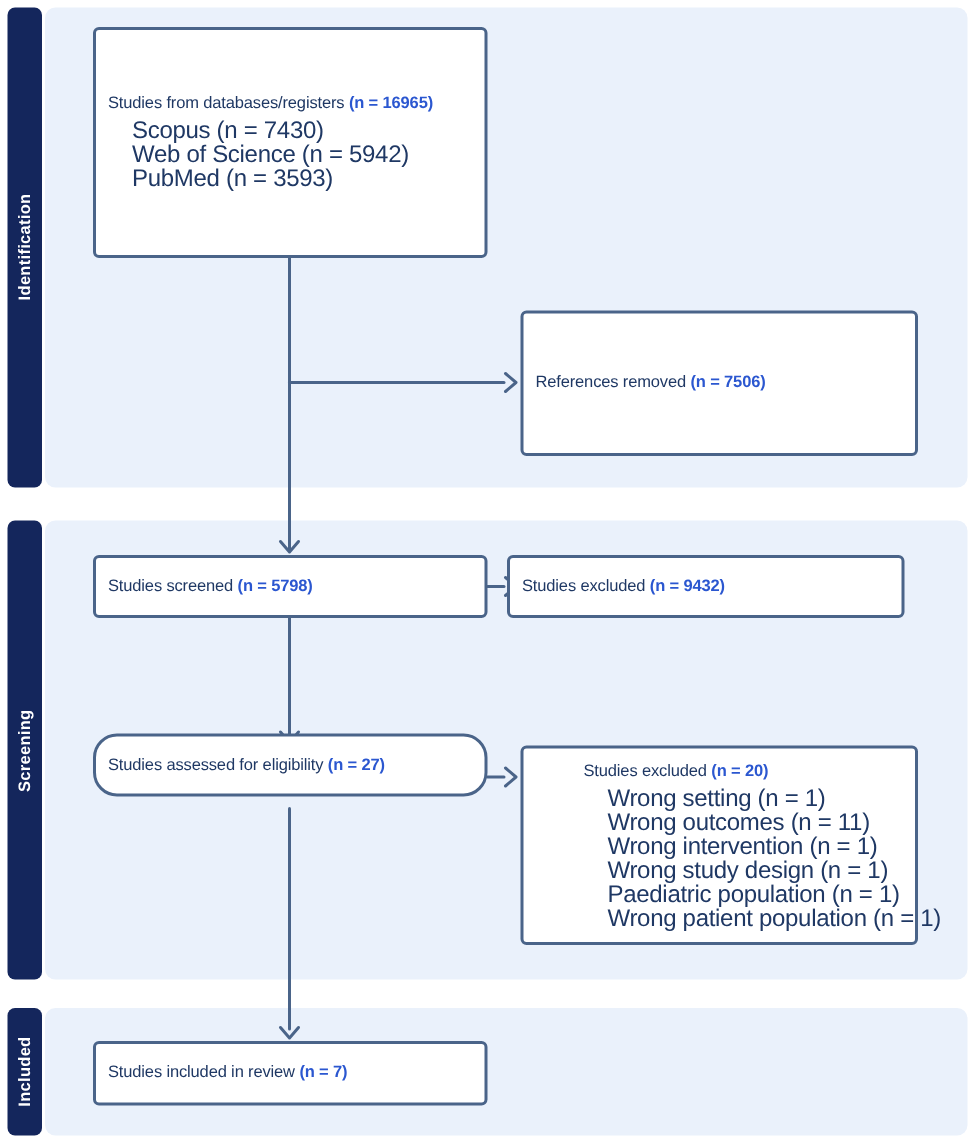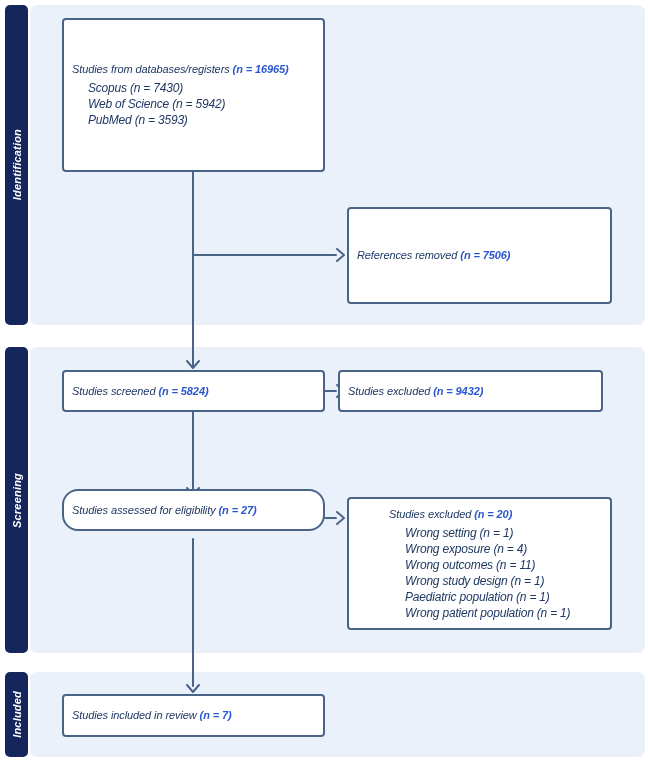--- a/index.html
+++ b/index.html
@@ -3,21 +3,20 @@
 <meta charset="utf-8">
 <style>
   html, body { margin: 0; padding: 0; background: #ffffff; }
   .canvas {
     position: relative;
     width: 648px;
     height: 760px;
     background: #ffffff;
     font-family: "Liberation Sans", sans-serif;
     overflow: hidden;
-    font-style: italic;
   }
   
   .panel {
     position: absolute;
     left: 30px;
     width: 615px;
     background: var(--panel-blue, #eaf1fb);
     border-radius: 7px;
   }
   .band {
@@ -63,21 +62,21 @@
     line-height: 15px;
   }
   .box-title .n {
     color: var(--count-blue, #2b57d0);
     font-weight: bold;
     margin-left: 3px;
   }
   .sub-items { margin-top: 3px; }
   .sub-items:empty { display: none; }
   .sub-item {
-    font-size: 12px;
+    font-size: 16px;
     color: var(--text-navy, #1f3864);
     letter-spacing: -0.2px;
     white-space: nowrap;
     padding-left: 16px;
     line-height: 16px;
   }
 
   #box-sources              { left: 62px;  top: 18px;  width: 263px; height: 154px; }
   #box-references-removed   { left: 347px; top: 207px; width: 265px; height: 97px;  }
   #box-screened             { left: 62px;  top: 370px; width: 263px; height: 42px;  }
@@ -159,21 +158,21 @@
   </div>
 
   <div class="box" id="box-references-removed">
     <div class="box-title">
       <span>References removed</span><span class="n">(n = 7506)</span>
     </div>
   </div>
 
   <div class="box" id="box-screened">
     <div class="box-title">
-      <span>Studies screened</span><span class="n">(n = 5824)</span>
+      <span>Studies screened</span><span class="n">(n = 5798)</span>
     </div>
 
   </div>
 
   <div class="box" id="box-excluded-screening">
     <div class="box-title">
       <span>Studies excluded</span><span class="n">(n = 9432)</span>
     </div>
 
   </div>
@@ -184,22 +183,22 @@
     </div>
 
   </div>
 
   <div class="box" id="box-excluded-eligibility">
     <div class="box-title">
       <span>Studies excluded</span><span class="n">(n = 20)</span>
     </div>
     <div class="sub-items">
         <div class="sub-item">Wrong setting (n = 1)</div>
-        <div class="sub-item">Wrong exposure (n = 4)</div>
         <div class="sub-item">Wrong outcomes (n = 11)</div>
+        <div class="sub-item">Wrong intervention (n = 1)</div>
         <div class="sub-item">Wrong study design (n = 1)</div>
         <div class="sub-item">Paediatric population (n = 1)</div>
         <div class="sub-item">Wrong patient population (n = 1)</div>
       </div>
   </div>
 
   <div class="box" id="box-included">
     <div class="box-title">
       <span>Studies included in review</span><span class="n">(n = 7)</span>
     </div>

